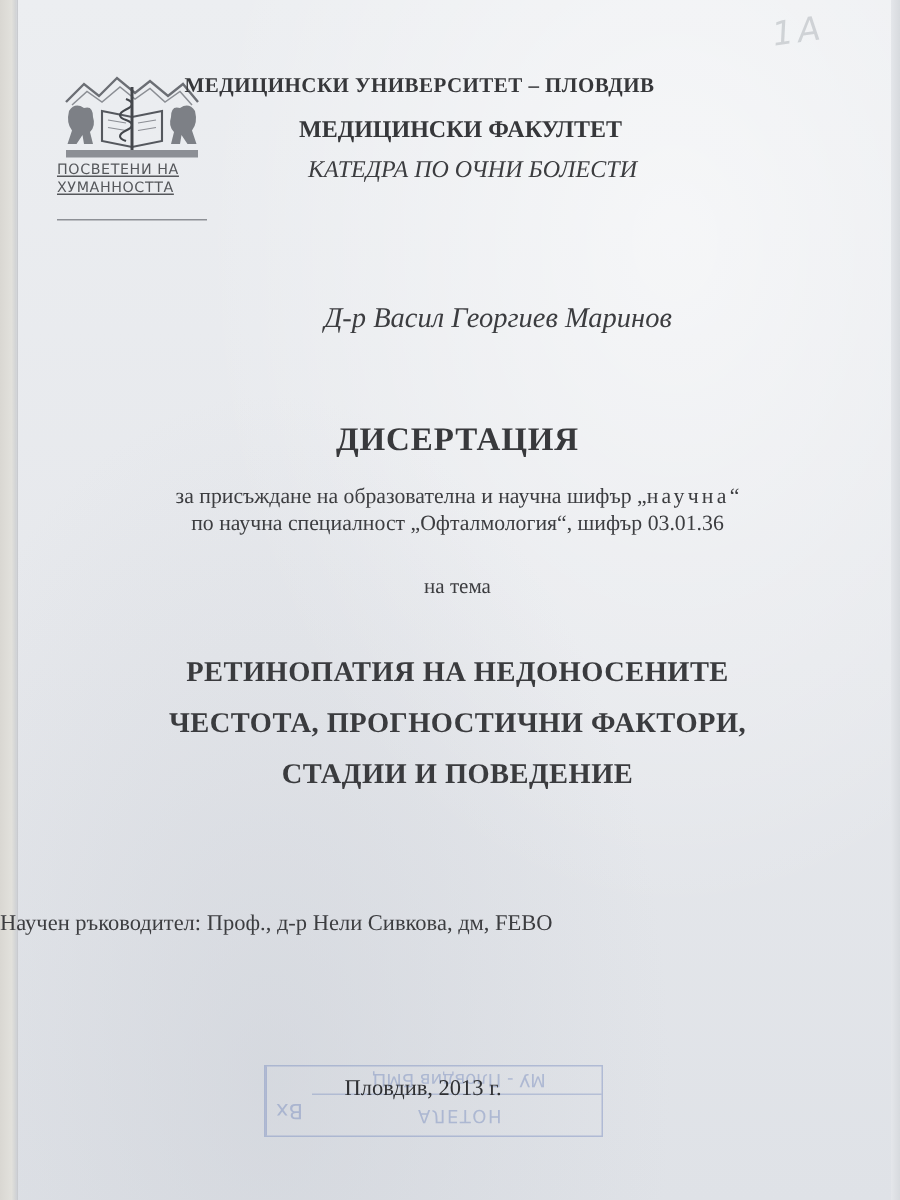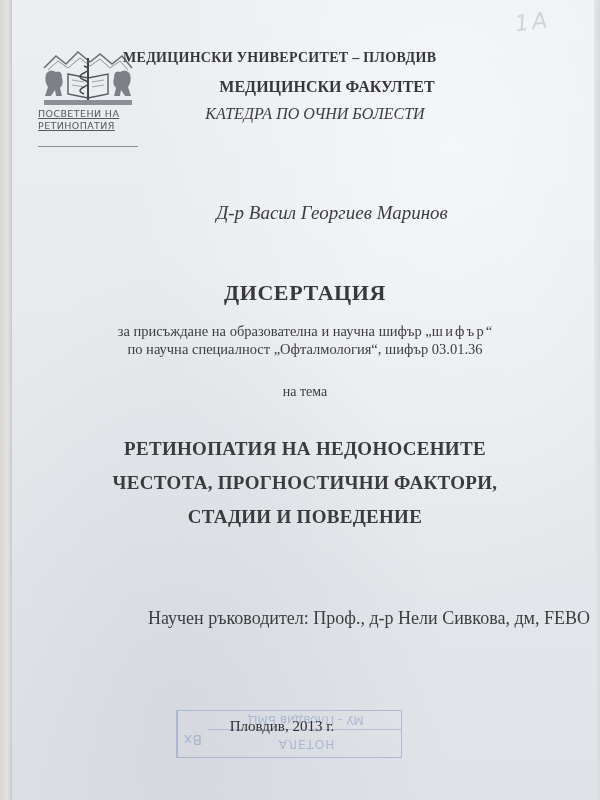--- a/index.html
+++ b/index.html
@@ -76,21 +76,21 @@
       position: absolute;
       left: 123px; top: 50px;
       width: 350px;
       font-weight: bold;
       font-size: 14px;
       letter-spacing: 0.3px;
       color: #36373a;
     }
     .faculty {
       position: absolute;
-      left: 152px; top: 78px;
+      left: 132px; top: 78px;
       width: 350px;
       text-align: center;
       font-weight: bold;
       font-size: 16px;
       color: #36373a;
     }
     .department {
       position: absolute;
       left: 140px; top: 105px;
       width: 350px;
@@ -146,22 +146,22 @@
       font-weight: bold;
       font-size: 19px;
       line-height: 34px;
       letter-spacing: 0.3px;
       color: #3a3b3e;
     }
     .supervisor {
       position: absolute;
       left: 0; top: 608px;
       width: 590px;
-      text-align: right;
-      font-size: 18px;
+      text-align: left;
+      font-size: 15px;
       color: #3c3d40;
     }
 
     
     .stamp {
       position: absolute;
       left: 176px; top: 710px;
       width: 224px; height: 46px;
       border: 1.5px solid rgba(120,140,190,0.45);
       color: rgba(110,130,185,0.42);
@@ -237,35 +237,35 @@
       <line x1="54" y1="32" x2="66" y2="30" stroke="#8b8e94" stroke-width="0.8"></line>
       <line x1="54" y1="37" x2="66" y2="35" stroke="#8b8e94" stroke-width="0.8"></line>
 
       <line x1="50" y1="8" x2="50" y2="50" stroke="#44474c" stroke-width="2"></line>
       <path d="M46,16 q8,3 0,7 q-8,4 0,7 q8,3 0,7 q-8,4 0,7" fill="none" stroke="#44474c" stroke-width="1.4"></path>
 
       <rect x="6" y="50" width="88" height="5" fill="#8c8f95"></rect>
     </svg>
     <div class="logo-motto">
       <div>ПОСВЕТЕНИ НА</div>
-      <div>РЕТИНОПАТИЯ</div>
+      <div>ХУМАННОСТТА</div>
     </div>
     <div class="logo-rule"></div>
   </div>
 
   <div class="uni-name">МЕДИЦИНСКИ УНИВЕРСИТЕТ – ПЛОВДИВ</div>
   <div class="faculty">МЕДИЦИНСКИ ФАКУЛТЕТ</div>
   <div class="department">КАТЕДРА ПО ОЧНИ БОЛЕСТИ</div>
 
   <div class="author">Д-р Васил Георгиев Маринов</div>
 
   <div class="doc-type">ДИСЕРТАЦИЯ</div>
 
   <div class="purpose">
-    <div><span>за присъждане на образователна и научна шифър „</span><span class="spaced">шифър</span><span>“</span></div>
+    <div><span>за присъждане на образователна и научна шифър „</span><span class="spaced">научна</span><span>“</span></div>
     <div>по научна специалност „Офталмология“, шифър 03.01.36</div>
   </div>
 
   <div class="topic-label">на тема</div>
 
   <div class="title">
     <div>РЕТИНОПАТИЯ НА НЕДОНОСЕНИТЕ</div>
     <div>ЧЕСТОТА, ПРОГНОСТИЧНИ ФАКТОРИ,</div>
     <div>СТАДИИ И ПОВЕДЕНИЕ</div>
   </div>

